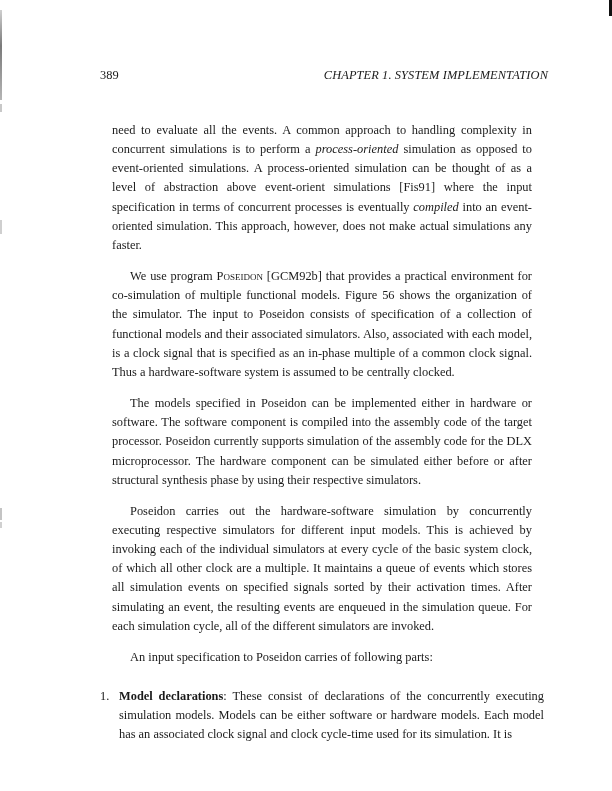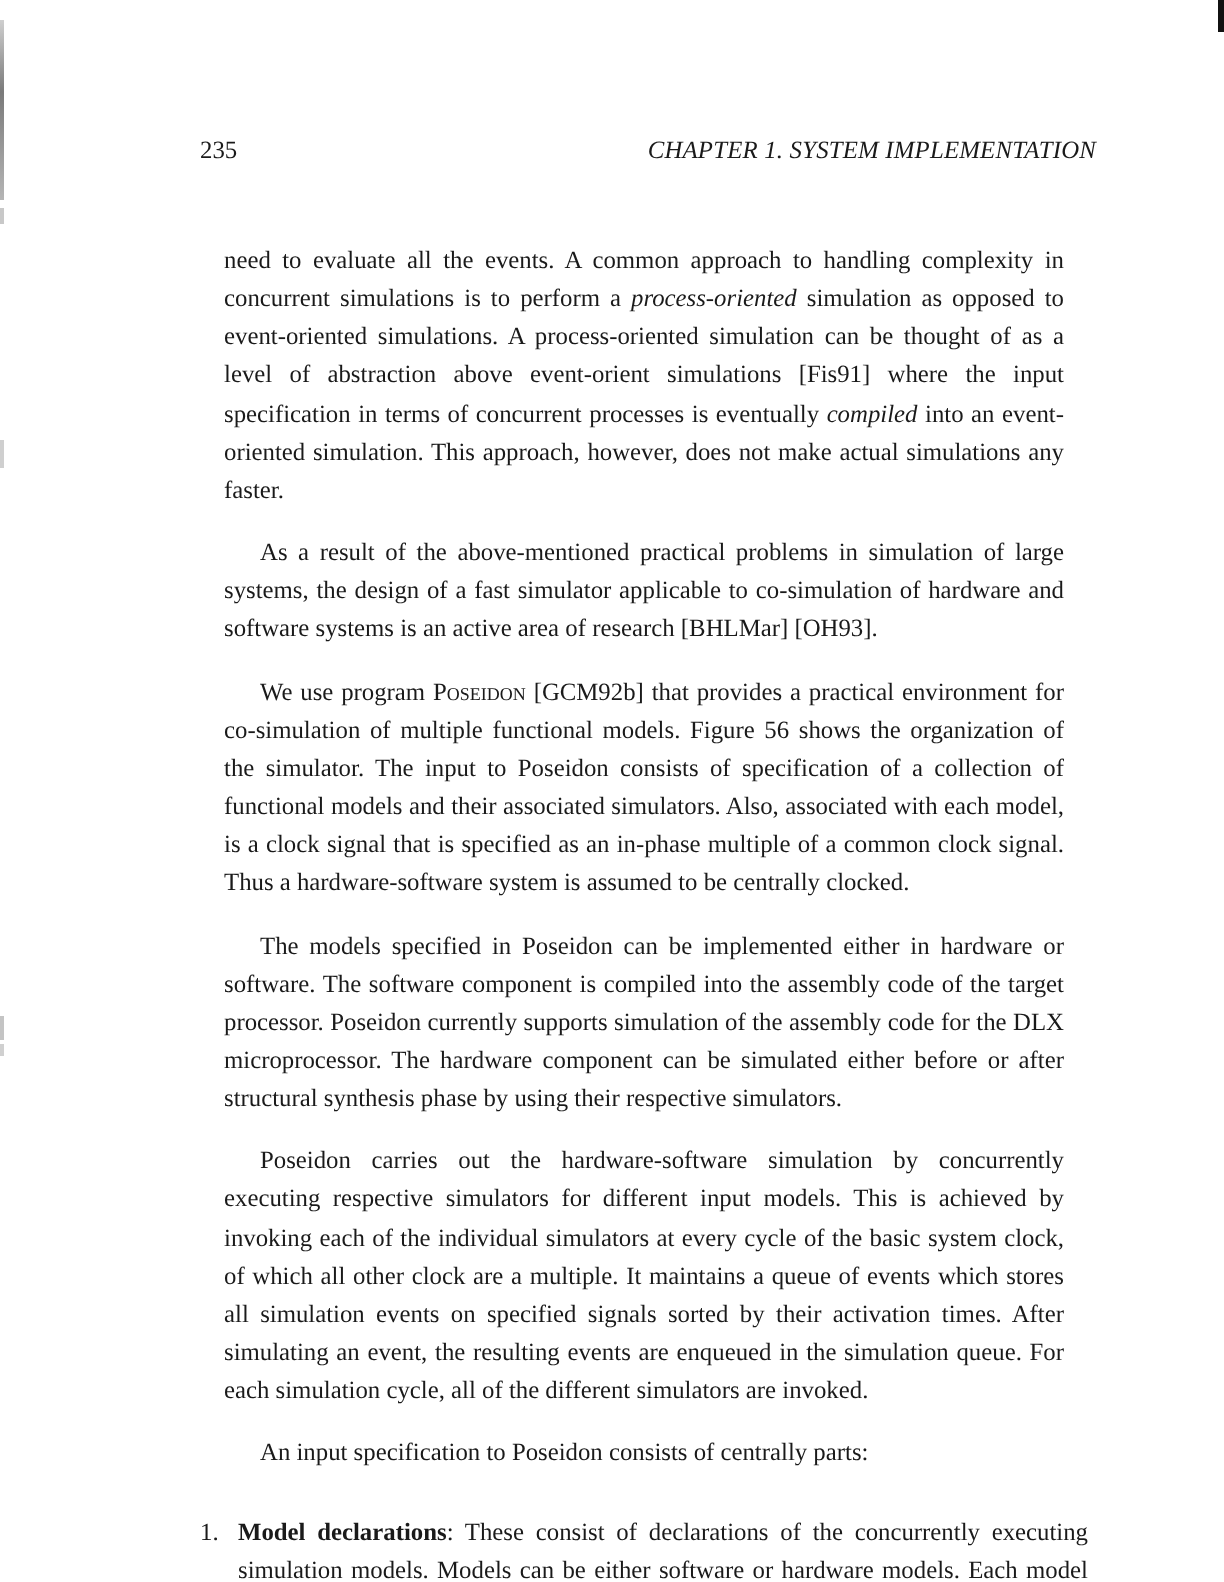--- a/index.html
+++ b/index.html
@@ -96,29 +96,28 @@
 <body>
 
 <div class="scan-edge e1"></div>
 <div class="scan-edge e2"></div>
 <div class="scan-edge e3"></div>
 <div class="scan-edge e4"></div>
 <div class="scan-edge e5"></div>
 <div class="corner-mark"></div>
 
 <div class="header">
-  <span class="page-number">235</span>
+  <span class="page-number">389</span>
   <span class="running-head">CHAPTER 1.  SYSTEM IMPLEMENTATION</span>
 </div>
 
 <div class="body-text">
   <div id="paragraphs">
       <p><span>need to evaluate all the events.  A common approach to handling complexity in concurrent simulations is to perform a </span><i>process-oriented</i><span> simulation as opposed to event-oriented simulations.  A process-oriented simulation can be thought of as a level of abstraction above event-orient simulations [Fis91] where the input specification in terms of concurrent processes is eventually </span><i>compiled</i><span> into an event-oriented simulation.  This approach, however, does not make actual simulations any faster.</span></p>
-      <p class="indent"><span>As a result of the above-mentioned practical problems in simulation of large systems, the design of a fast simulator applicable to co-simulation of hardware and software systems is an active area of research [BHLMar] [OH93].</span></p>
       <p class="indent"><span>We use program </span><span class="sc">Poseidon</span><span> [GCM92b] that provides a practical environment for co-simulation of multiple functional models.  Figure 56 shows the organization of the simulator.  The input to Poseidon consists of specification of a collection of functional models and their associated simulators.  Also, associated with each model, is a clock signal that is specified as an in-phase multiple of a common clock signal.  Thus a hardware-software system is assumed to be centrally clocked.</span></p>
       <p class="indent"><span>The models specified in Poseidon can be implemented either in hardware or software. The software component is compiled into the assembly code of the target processor. Poseidon currently supports simulation of the assembly code for the DLX microprocessor. The hardware component can be simulated either before or after structural synthesis phase by using their respective simulators.</span></p>
       <p class="indent"><span>Poseidon carries out the hardware-software simulation by concurrently executing respective simulators for different input models.  This is achieved by invoking each of the individual simulators at every cycle of the basic system clock, of which all other clock are a multiple.  It maintains a queue of events which stores all simulation events on specified signals sorted by their activation times.  After simulating an event, the resulting events are enqueued in the simulation queue.  For each simulation cycle, all of the different simulators are invoked.</span></p>
-      <p class="indent"><span>An input specification to Poseidon consists of centrally parts:</span></p>
+      <p class="indent"><span>An input specification to Poseidon carries of following parts:</span></p>
     </div>
   <ol class="list" id="item-list">
       <li><span class="num">1.</span><b>Model declarations</b><span>: These consist of declarations of the concurrently executing simulation models.  Models can be either software or hardware models.  Each model has an associated clock signal and clock cycle-time used for its simulation.  It is</span></li>
     </ol>
 </div>
 
 </body></html>

